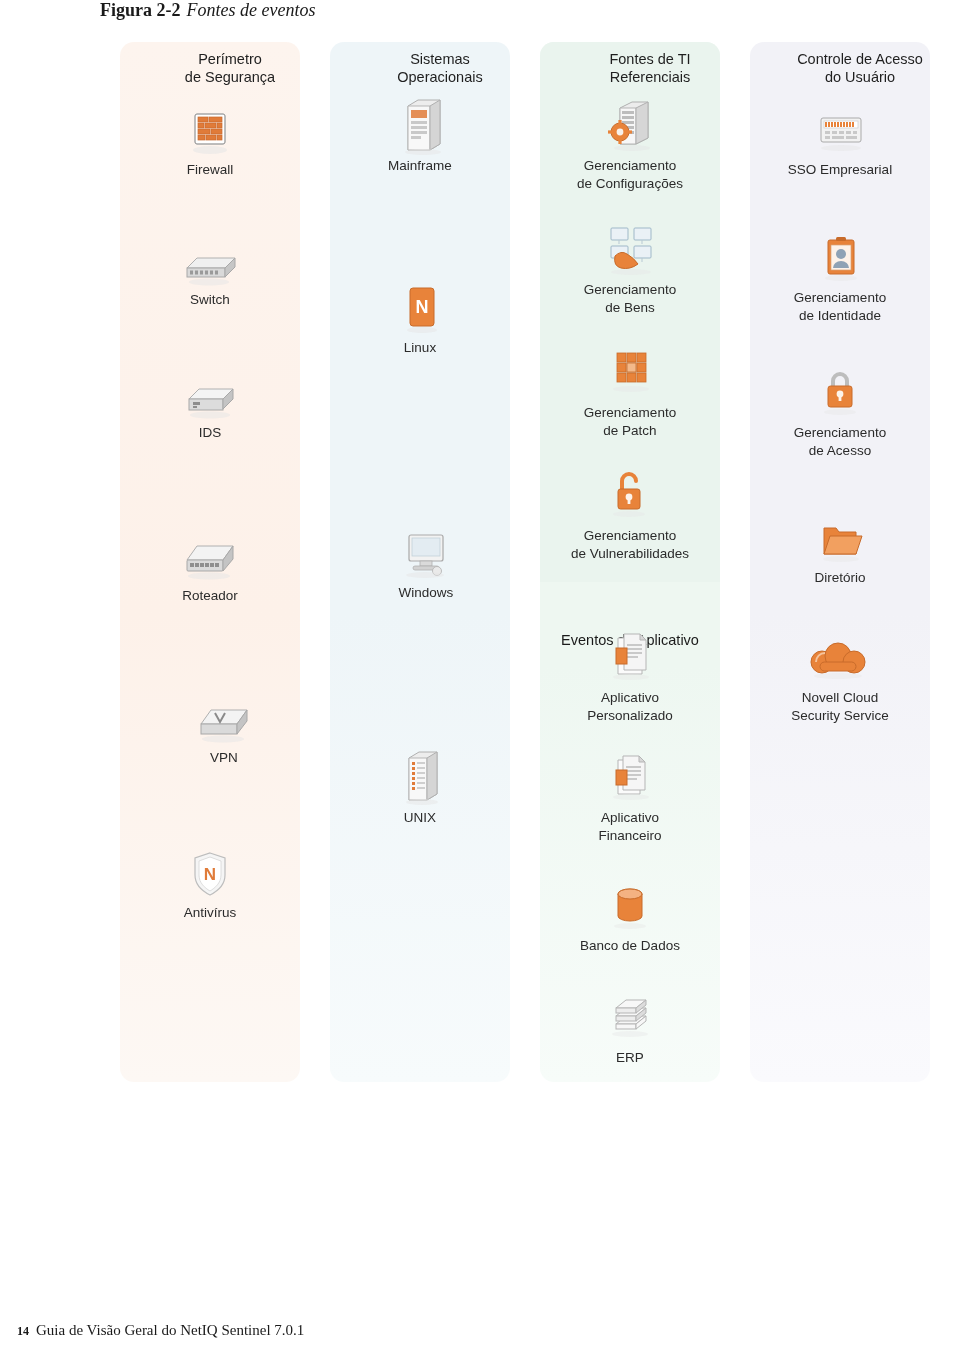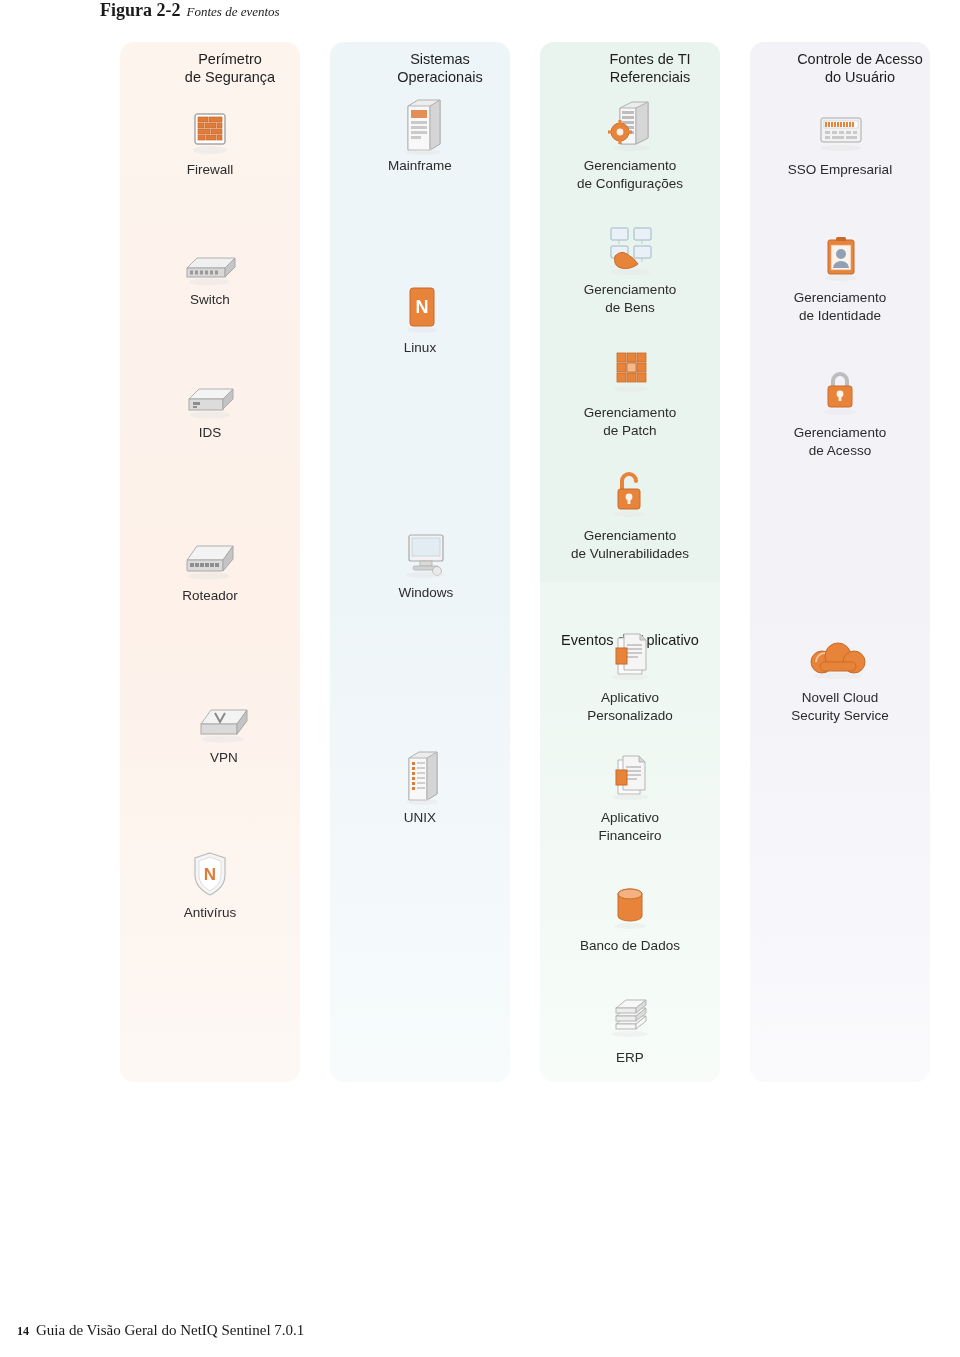--- a/index.html
+++ b/index.html
@@ -24,21 +24,21 @@
     white-space: nowrap;
   }
   .caption .fig-num {
     font-weight: bold;
     font-family: "Liberation Serif", serif;
     font-size: 18px;
   }
   .caption .fig-title {
     font-style: italic;
     font-family: "Liberation Serif", serif;
-    font-size: 13px;
+    font-size: 18px;
     margin-left: 6px;
   }
 
   
   .cols {
     position: absolute;
     left: 100px; top: 42px;
     width: 760px; height: 1050px;
   }
   .col {
@@ -535,20 +535,30 @@
             <rect x="16" y="19" width="24" height="21" rx="2.5" fill="#e8833a" stroke="#c86b2a" stroke-width="1"></rect>
             <circle cx="28" cy="27" r="3.4" fill="#fdf3ea"></circle>
             <rect x="26.6" y="28" width="2.8" height="6" fill="#fdf3ea"></rect>
             <ellipse cx="28" cy="45" rx="16" ry="3" fill="#e5e5e5" opacity="0.4"></ellipse>
           </svg>
         </div>
         <div class="label">Gerenciamento</div>
         <div class="label">de Acesso</div>
       </div>
 
+      <div class="item" style="top:470px;">
+        <div class="icon-wrap">
+          <svg width="60" height="52" viewBox="0 0 60 52">
+            <path d="M14,12 L26,12 L29,16 L46,16 L46,38 L14,38 Z" fill="#e8833a" stroke="#c86b2a" stroke-width="1"></path>
+            <path d="M14,38 L20,20 L52,20 L46,38 Z" fill="#f2a060" stroke="#c86b2a" stroke-width="1"></path>
+            <ellipse cx="31" cy="43" rx="18" ry="3" fill="#e5e5e5" opacity="0.4"></ellipse>
+          </svg>
+        </div>
+        <div class="label">Diretório</div>
+      </div>
 
       <div class="item" style="top:590px;">
         <div class="icon-wrap">
           <svg width="96" height="52" viewBox="0 0 96 52">
             <g fill="#e8833a" stroke="#c86b2a" stroke-width="1">
               <circle cx="30" cy="26" r="11"></circle>
               <circle cx="46" cy="20" r="13"></circle>
               <circle cx="62" cy="26" r="11"></circle>
               <rect x="28" y="26" width="36" height="9" rx="4.5"></rect>
             </g>

